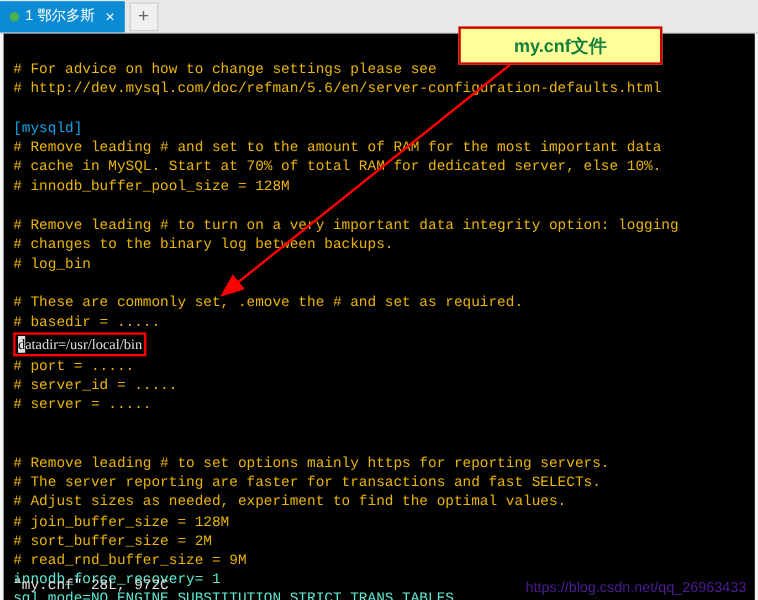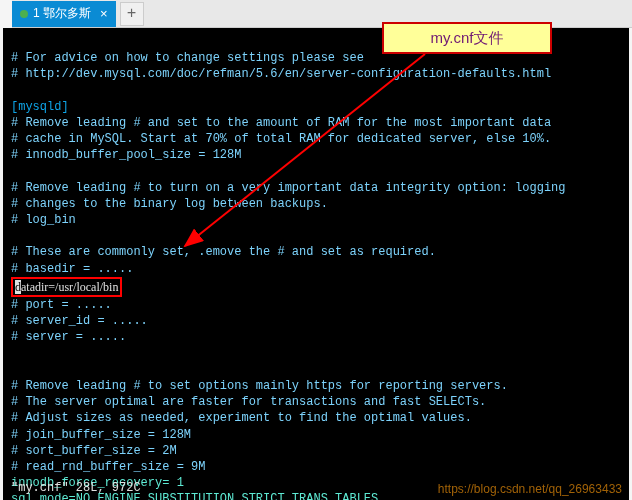--- a/index.html
+++ b/index.html
@@ -11,21 +11,20 @@
       background: #f5f5f5;
       position: relative;
       overflow: hidden;
     }
     .tab-bar {
       height: 28px;
       background: #e8e8e8;
       display: flex;
       align-items: center;
       border-bottom: 1px solid #ccc;
-      margin-left: 12px;
     }
     .tab {
       display: flex;
       align-items: center;
       height: 26px;
       padding: 0 8px;
       background: #0a8bd4;
       color: #fff;
       font-family: Arial, sans-serif;
       font-size: 12px;
@@ -59,21 +58,21 @@
     .terminal {
       background: #000;
       width: 626px;
       margin-left: 3px;
       height: 472px;
       padding: 6px 8px;
       line-height: 1.35;
       white-space: pre;
       position: relative;
     }
-    .comment { color: #7dd3fc; }
+    .comment { color: #eab308; }
     .plain { color: #5eead4; }
     .section { color: #0ea5e9; }
     .highlighted-line {
       color: #e0e0e0;
       display: inline-block;
     }
     .red-box {
       border: 2px solid #ff0000;
       padding: 0 2px;
       display: inline-block;
@@ -89,41 +88,42 @@
       left: 382px;
       width: 170px;
       height: 32px;
       background: #ffff99;
       border: 2px solid #cc0000;
       display: flex;
       align-items: center;
       justify-content: center;
       font-family: Arial, "Microsoft YaHei", sans-serif;
       font-size: 15px;
-      color: #701a75;
+      color: #15803d;
       z-index: 10;
+      font-weight: bold;
     }
     .arrow-svg {
       position: absolute;
       top: 46px;
       left: 180px;
       z-index: 9;
       pointer-events: none;
     }
     .status-line {
       position: absolute;
       bottom: 4px;
       left: 8px;
       color: #e0e0e0;
     }
     .watermark {
       position: absolute;
       bottom: 4px;
       right: 10px;
-      color: #a16207;
+      color: #4c1d95;
       font-family: Arial, sans-serif;
       font-size: 12px;
     }
   </style>
 </head>
 <body>
 
 <div class="tab-bar">
   <div class="tab">
     <span class="tab-dot"></span>
@@ -163,21 +163,21 @@
 <span></span>
 <span class="comment"># These are commonly set, .emove the # and set as required.</span>
 <span class="comment"># basedir = .....</span>
 <span class="red-box"><span class="highlighted-line"><span class="cursor-char">d</span><span>atadir=/usr/local/bin</span></span></span>
 <span class="comment"># port = .....</span>
 <span class="comment"># server_id = .....</span>
 <span class="comment"># server = .....</span>
 <span></span>
 <span></span>
 <span class="comment"># Remove leading # to set options mainly https for reporting servers.</span>
-<span class="comment"># The server optimal are faster for transactions and fast SELECTs.</span>
+<span class="comment"># The server reporting are faster for transactions and fast SELECTs.</span>
 <span class="comment"># Adjust sizes as needed, experiment to find the optimal values.</span>
 <span class="comment"># join_buffer_size = 128M</span>
 <span class="comment"># sort_buffer_size = 2M</span>
 <span class="comment"># read_rnd_buffer_size = 9M</span>
 <span class="plain">innodb_force_recovery= 1</span>
 <span class="plain">sql_mode=NO_ENGINE_SUBSTITUTION,STRICT_TRANS_TABLES</span>
 
 
 
 <div class="status-line">"my.cnf" 28L, 972C</div>

